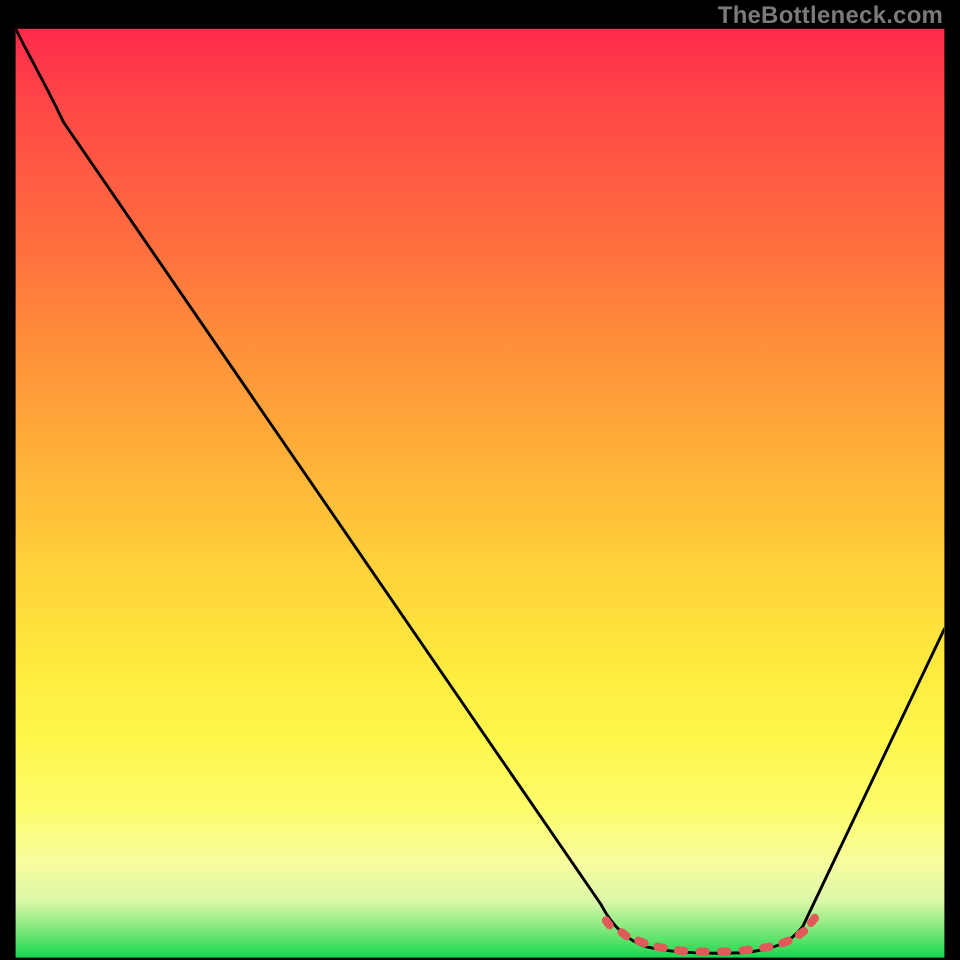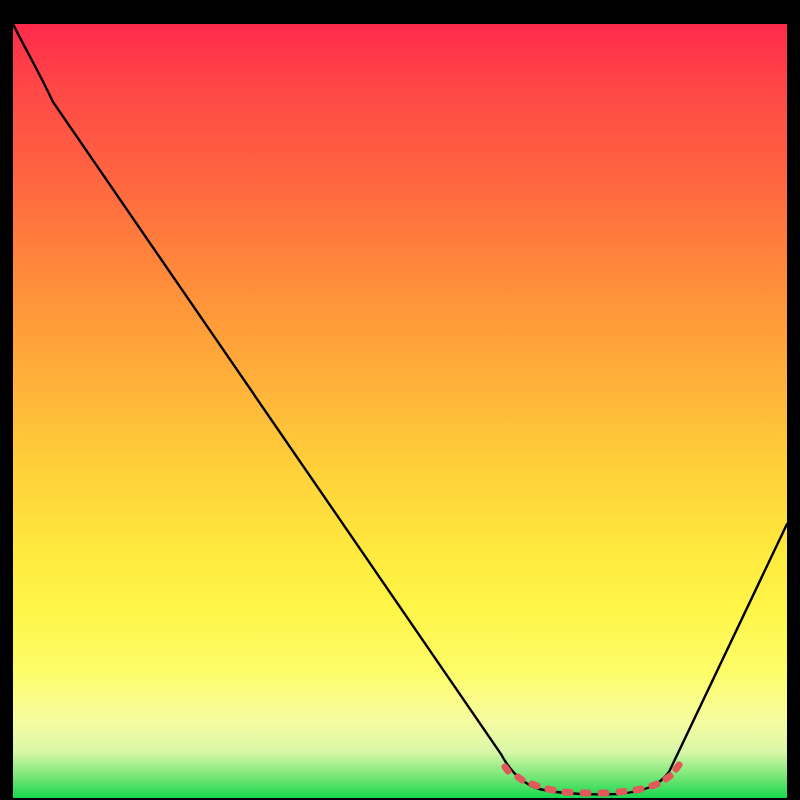--- a/index.html
+++ b/index.html
@@ -56,20 +56,21 @@
     font-size: 20px;
     font-weight: 600;
     letter-spacing: 0.2px;
   }
 </style>
 </head>
 <body>
 
 <div class="stage">
 
+  <div class="watermark">TheBottleneck.com</div>
 
   <div class="plot">
 
     <svg class="curve" viewBox="0 0 774 774">
 
       <path d="M 0 0
                C 14 28, 26 48, 40 78
                L 488 730
                C 498 749, 510 760, 526 765
                C 548 770, 576 771, 604 770

